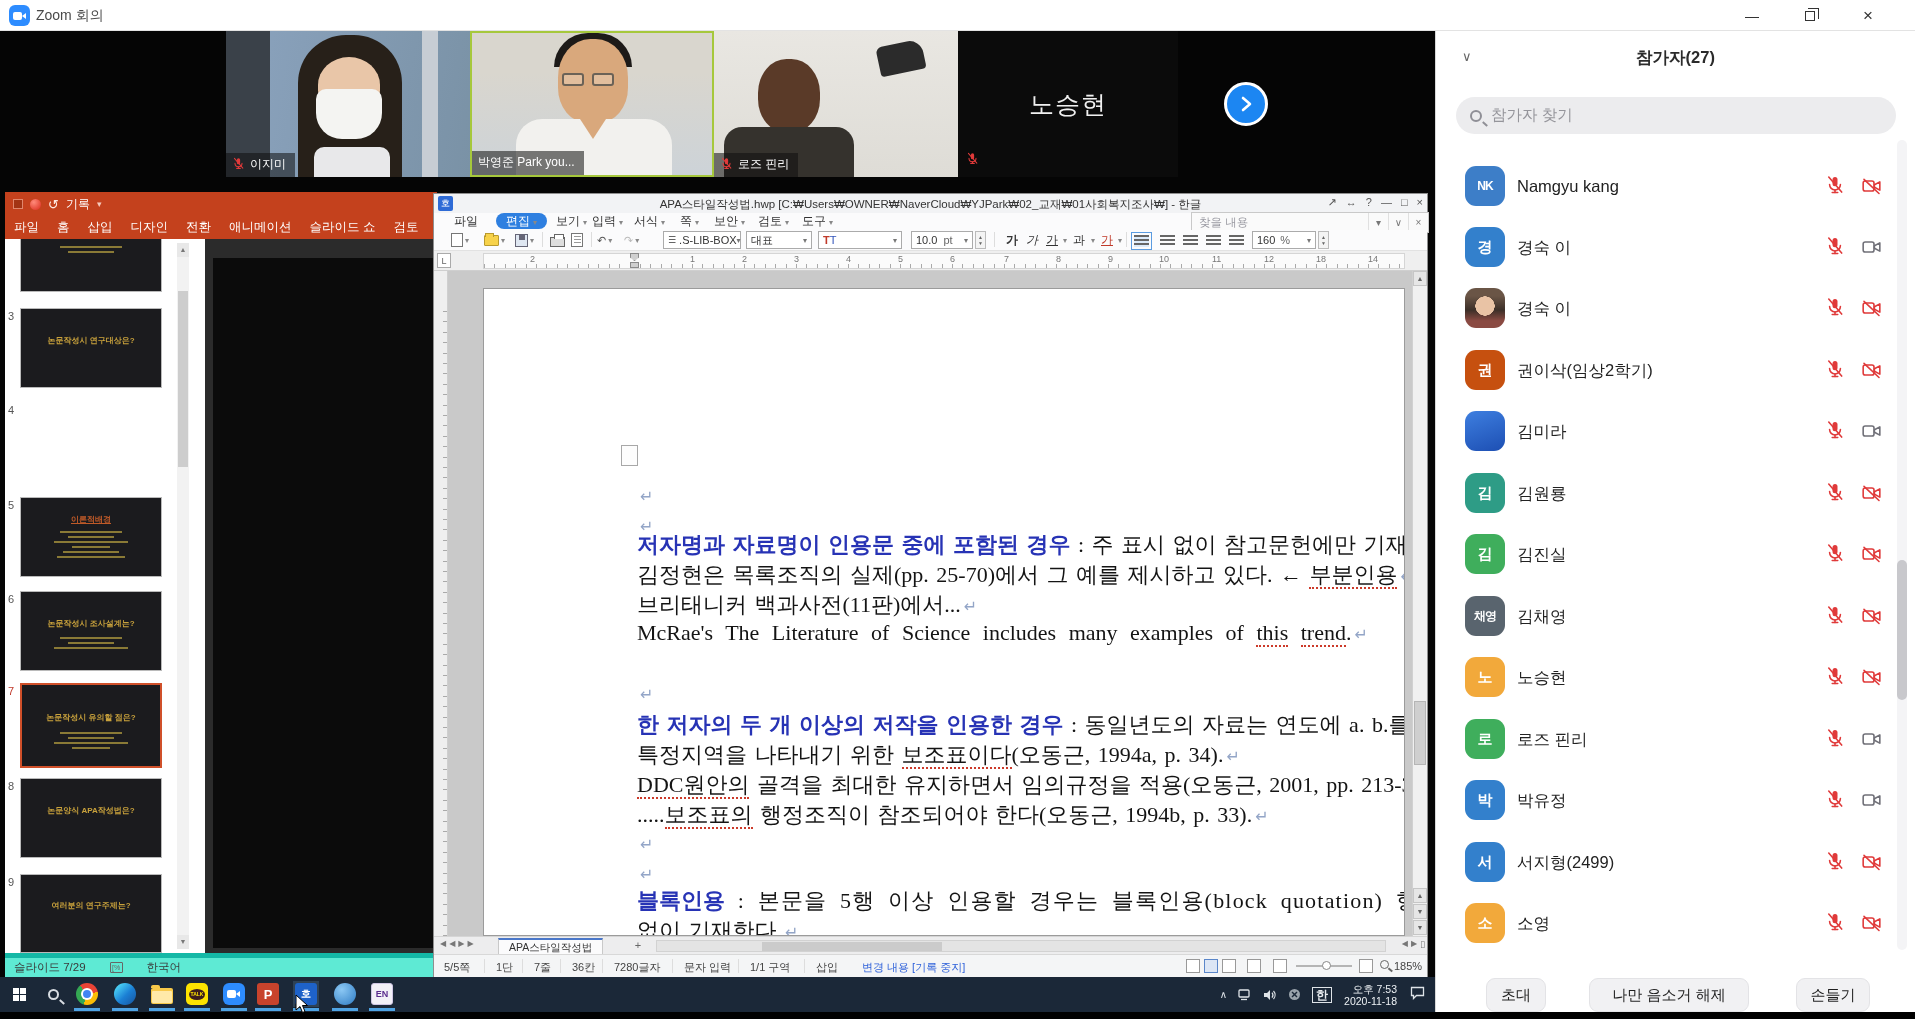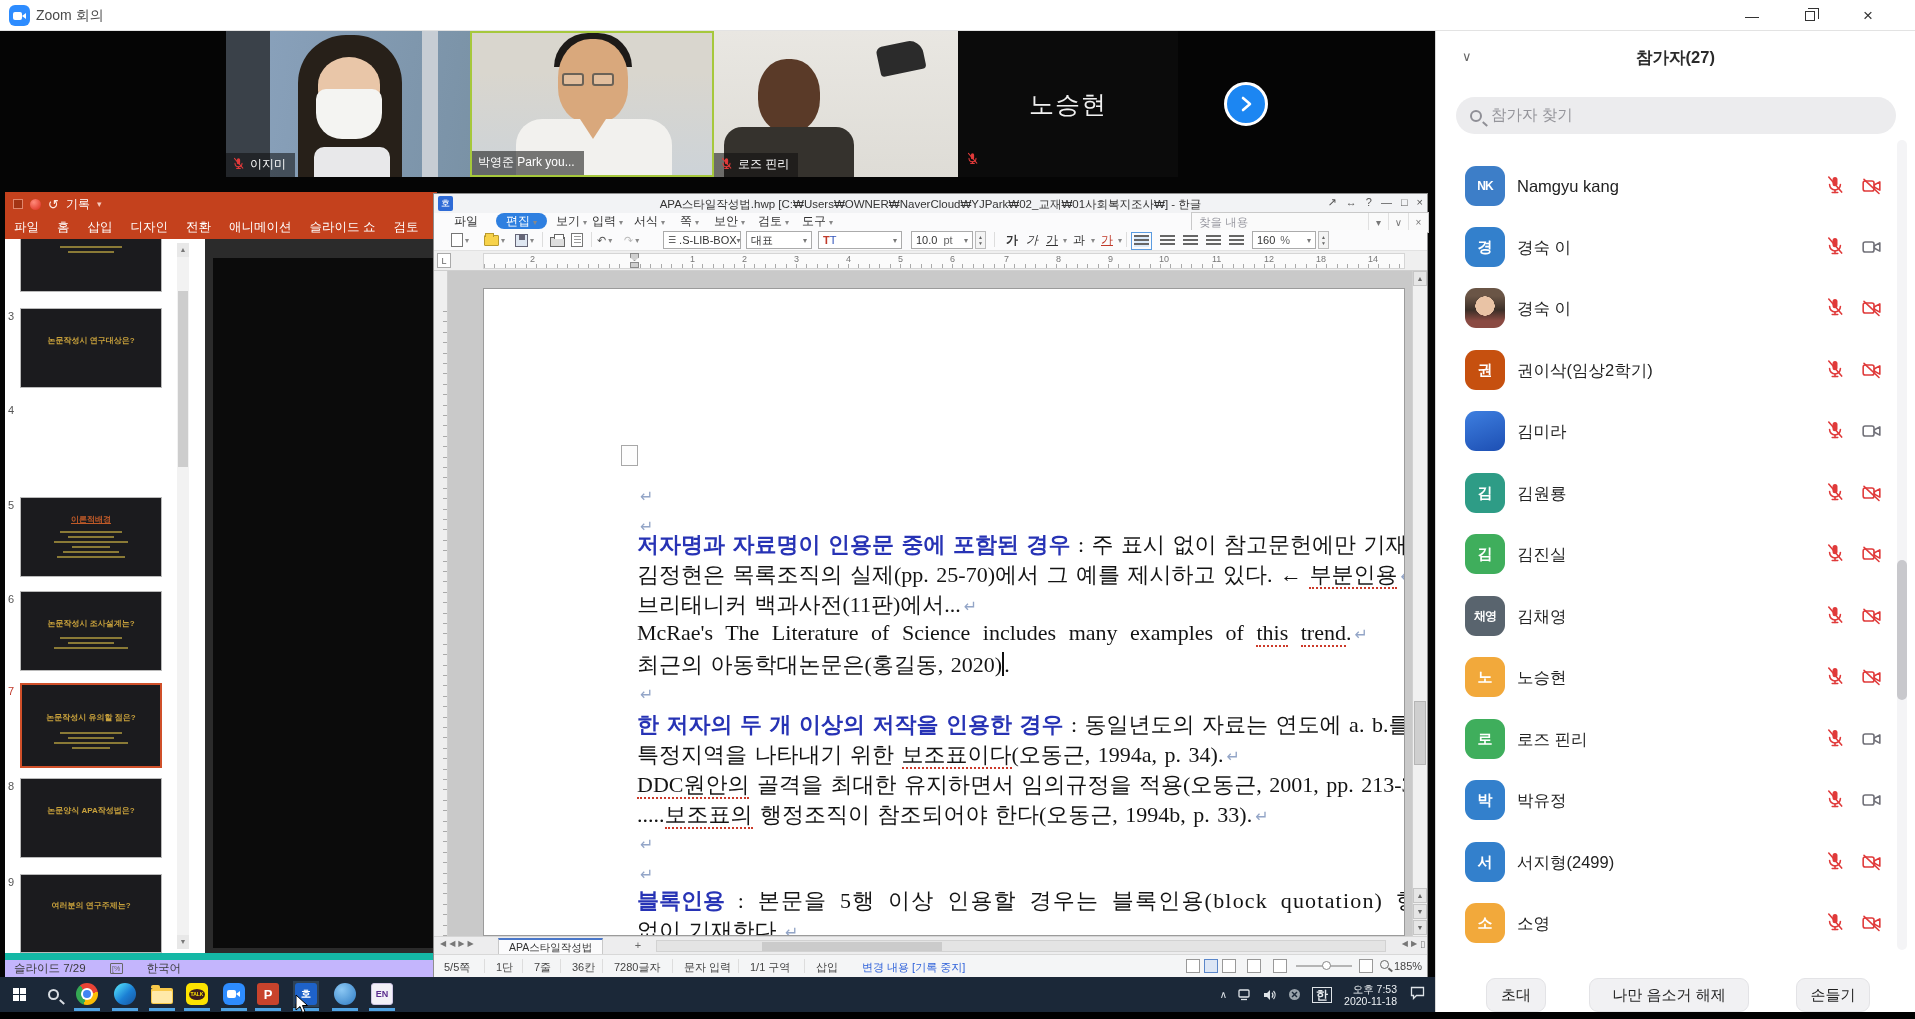--- a/index.html
+++ b/index.html
@@ -61,21 +61,21 @@
 .slide.sel{border:2.5px solid #D0502A}
 .slide .stitle{position:absolute;left:4px;right:4px;top:34%;text-align:center;font-size:8px;color:#C9A23C;font-weight:bold;line-height:10px}
 .slide .stitle.accent{color:#C05A28;text-decoration:underline;top:22%}
 .snum-lab{position:absolute;font-size:11px;color:#555}
 .snum-lab.sel{color:#C0392B}
 .subwrap{position:absolute;left:0;right:0;display:flex;flex-direction:column;align-items:center;gap:3px}
 .sub-bar{height:2px;background:#8a7a36}
 .ppt-scroll{position:absolute;left:172px;top:4px;width:12px;height:706px;background:#F2F2F2}
 .ppt-scroll .sarrow{position:absolute;left:0;width:12px;height:14px;color:#777;font-size:7px;text-align:center;line-height:14px;background:#E8E8E8}
 .ppt-scroll .sthumb{position:absolute;left:1px;top:48px;width:10px;height:176px;background:#CDCDCD}
-.ppt-status{position:absolute;left:5px;top:953px;width:432px;height:24px;background:#c4b5fd;border-top:7px solid #14b8a6;display:flex;align-items:center;gap:24px;padding-left:9px;font-size:11.5px;color:#3a3a3a}
+.ppt-status{position:absolute;left:5px;top:953px;width:432px;height:24px;background:#5eead4;border-top:5px solid #14b8a6;display:flex;align-items:center;gap:24px;padding-left:9px;font-size:11.5px;color:#3a3a3a}
 .acc-ic{width:13px;height:11px;border:1px solid #666;border-radius:1px;font-size:7px;color:#666;text-align:center;line-height:9px}
 
 
 .hwp{position:absolute;left:433px;top:193px;width:995px;height:784px;background:#F7F7F8;border:1px solid #8f8f8f}
 .hwp-titlebar{position:absolute;left:0;top:0;width:100%;height:19px;background:#F2F3F5;display:flex;align-items:center}
 .hwp-logo{position:absolute;left:4px;top:2px;width:15px;height:15px;background:#2E6BD6;border-radius:2px;color:#fff;font-size:9px;text-align:center;line-height:15px}
 .hwp-title-text{position:absolute;left:0;right:0;text-align:center;font-size:11.5px;color:#333;top:3px}
 .hwp-tctrl{position:absolute;right:4px;top:2px;display:flex;gap:9px;font-size:11px;color:#555;background:#F2F3F5;padding-left:6px}
 .hwp-menubar{position:absolute;left:0;top:19px;width:100%;height:17px;background:#FBFBFC;font-size:12px;color:#333}
 .hwp-menu-item{position:absolute;top:0px;height:16px;line-height:16px;white-space:nowrap}
@@ -511,21 +511,20 @@
     <div class="vruler"></div>
     <div class="docarea">
       <div class="page" id="page">
         <div class="cur-marker"></div>
       <div class="doc-line" style="top: 193px;"><span class="pilcrow">↵</span></div>
           <div class="doc-line" style="top: 223px;"><span class="pilcrow">↵</span></div>
           <div class="doc-line" style="top: 241px;"><span class="sg-h">저자명과 자료명이 인용문 중에 포함된 경우</span><span class="sg-n"> : 주 표시 없이 참고문헌에만 기재.</span></div>
           <div class="doc-line" style="top: 271px;"><span class="sg-n">김정현은 목록조직의 실제(pp. 25-70)에서 그 예를 제시하고 있다. ← </span><span class="sg-u">부분인용</span><span class="pilcrow">↵</span></div>
           <div class="doc-line" style="top: 301px;"><span class="sg-n">브리태니커 백과사전(11판)에서...</span><span class="pilcrow">↵</span></div>
           <div class="doc-line" style="top: 331px;"><span class="sg-e">McRae's The Literature of Science includes many examples of </span><span class="sg-eu">this</span><span class="sg-e"> </span><span class="sg-eu">trend</span><span class="sg-e">.</span><span class="pilcrow">↵</span></div>
-          <div class="doc-line" style="top: 361px;"><span class="sg-n">최근의 아동학대논문은(홍길동, 2020)</span><span class="sg-caret"></span><span class="sg-n">.</span></div>
           <div class="doc-line" style="top: 391px;"><span class="pilcrow">↵</span></div>
           <div class="doc-line" style="top: 421px;"><span class="sg-h">한 저자의 두 개 이상의 저작을 인용한 경우</span><span class="sg-n"> : 동일년도의 자료는 연도에 a. b.를 보기.</span></div>
           <div class="doc-line" style="top: 451px;"><span class="sg-n">특정지역을 나타내기 위한 </span><span class="sg-u">보조표이다</span><span class="sg-n">(오동근, 1994a, p. 34).</span><span class="pilcrow">↵</span></div>
           <div class="doc-line" style="top: 481px;"><span class="sg-u">DDC원안의</span><span class="sg-n"> 골격을 최대한 유지하면서 임의규정을 적용(오동근, 2001, pp. 213-342)</span></div>
           <div class="doc-line" style="top: 511px;"><span class="sg-n">.....</span><span class="sg-u">보조표의</span><span class="sg-n"> 행정조직이 참조되어야 한다(오동근, 1994b, p. 33).</span><span class="pilcrow">↵</span></div>
           <div class="doc-line" style="top: 541px;"><span class="pilcrow">↵</span></div>
           <div class="doc-line" style="top: 571px;"><span class="pilcrow">↵</span></div>
           <div class="doc-line" style="top: 597px;"><span class="sg-h">블록인용</span><span class="sg-nj"> : 본문을 5행 이상 인용할 경우는 블록인용(block quotation) 형식으로 인용부</span></div>
           <div class="doc-line" style="top: 627px;"><span class="sg-n">없이 기재한다.</span><span class="pilcrow">↵</span></div>
         </div>

